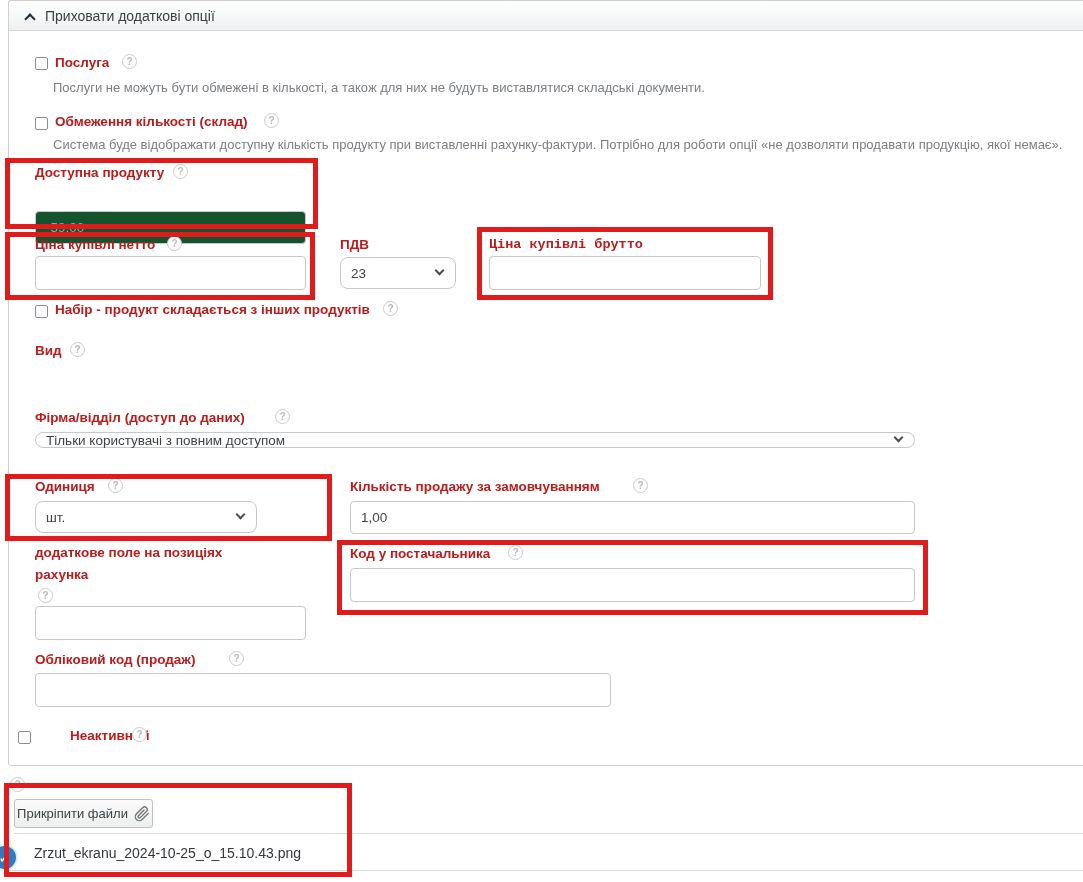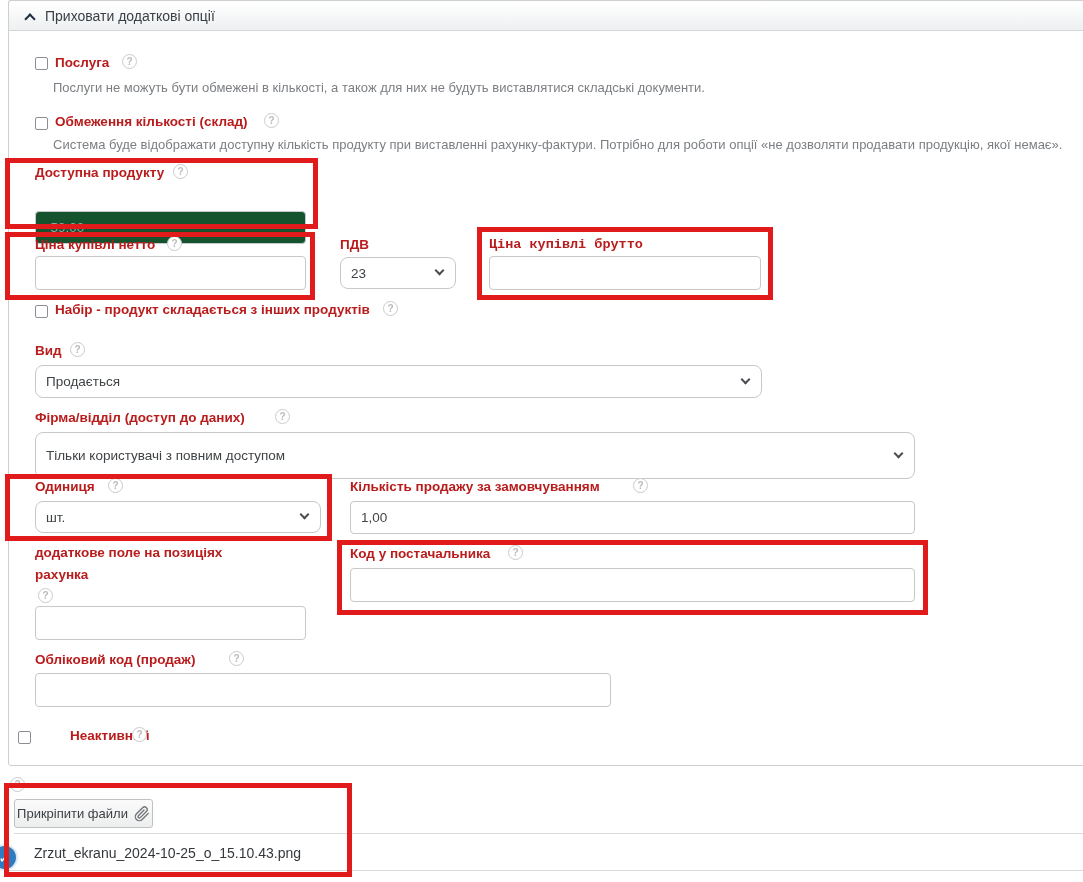--- a/index.html
+++ b/index.html
@@ -118,35 +118,31 @@
 
   <span class="abs lbl" style="left:489px; top:237px;font-family:Liberation Mono, monospace;">Ціна купівлі брутто</span>
   <input class="abs inp" style="left: 489px; top: 256px; width: 272px; height: 34px;" value="">
 
   <span class="abs cb" style="left:35px; top:305px;"></span>
   <span class="abs lbl" style="left:55px; top:302px;">Набір - продукт складається з інших продуктів</span>
   <span class="abs help" style="left:378px; top:301px;"></span>
 
   <span class="abs lbl" style="left:35px; top:343px;">Вид</span>
   <span class="abs help" style="left:65px; top:342px;"></span>
-  <div class="abs sel" style="left:35px; top:365px; width:727px; height:33px;">
-    <span>Продається</span>
-    <span class="chev"></span>
-  </div>
 
   <span class="abs lbl" style="left:35px; top:410px;">Фірма/відділ (доступ до даних)</span>
   <span class="abs help" style="left:270px; top:409px;"></span>
-  <div class="abs sel" style="left:35px; top:432px; width:880px; height:47px;">
+  <div class="abs sel" style="left:35px; top:432px; width:880px; height:16px;">
     <span>Тільки користувачі з повним доступом</span>
     <span class="chev"></span>
   </div>
 
   <span class="abs lbl" style="left:35px; top:479px;">Одиниця</span>
   <span class="abs help" style="left:103px; top:478px;"></span>
-  <div class="abs sel" style="left:35px; top:501px; width:286px; height:32px;">
+  <div class="abs sel" style="left:35px; top:501px; width:222px; height:32px;">
     <span>шт.</span>
     <span class="chev"></span>
   </div>
 
   <span class="abs lbl" style="left:350px; top:479px;">Кількість продажу за замовчуванням</span>
   <span class="abs help" style="left:628px; top:478px;"></span>
   <input class="abs inp" style="left: 350px; top: 501px; width: 565px; height: 33px;" value="1,00">
 
   <span class="abs lbl" style="left:35px; top:545px;">додаткове поле на позиціях</span>
   <span class="abs lbl" style="left:35px; top:567px;">рахунка</span>

